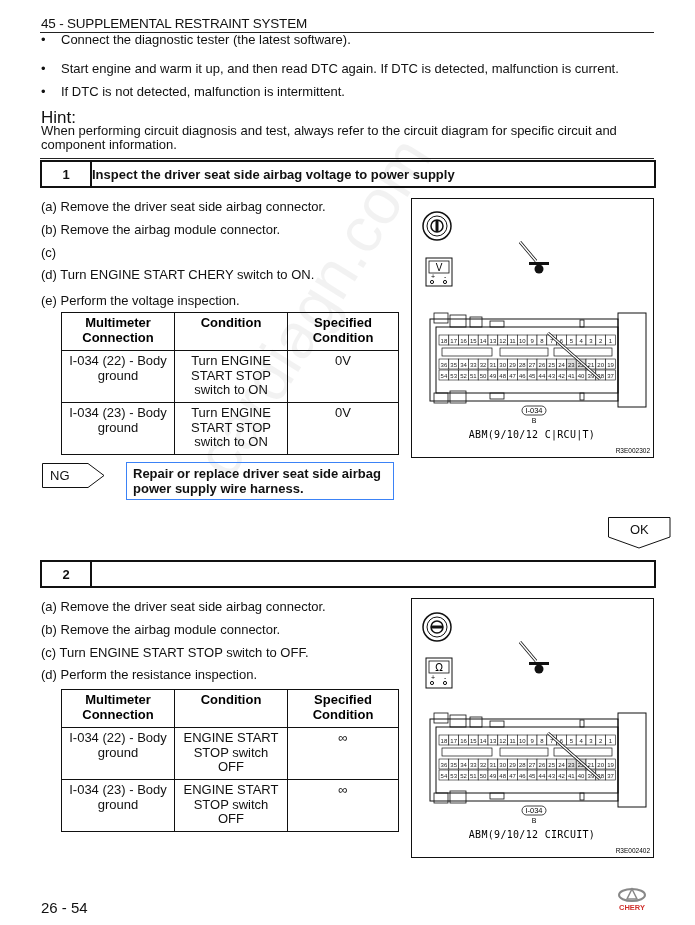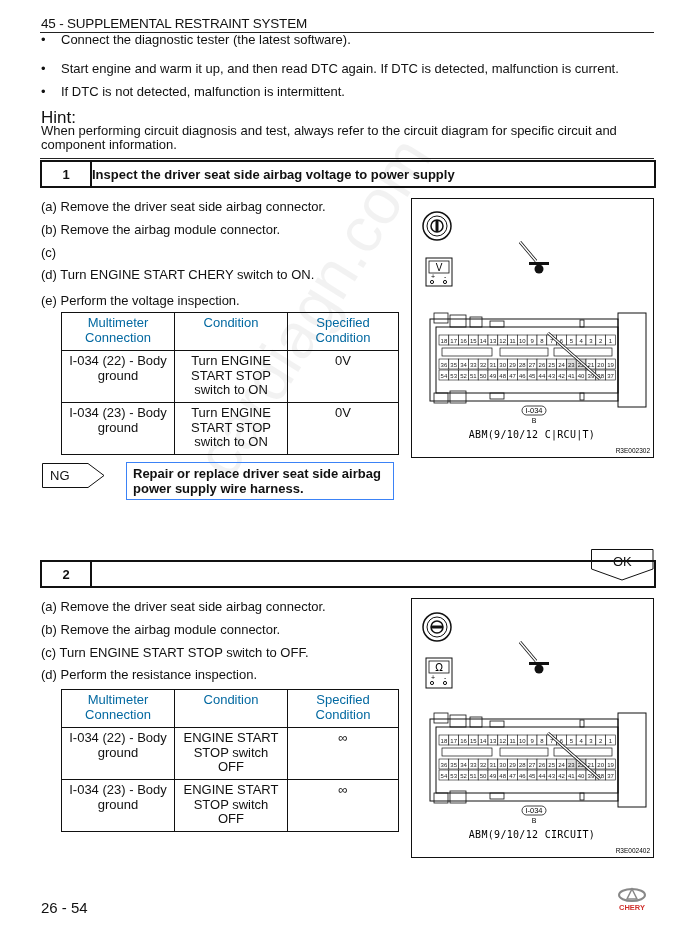--- a/index.html
+++ b/index.html
@@ -12,25 +12,25 @@
     .bullet .dot { display: inline-block; width: 20px; }
     .hint-label { left: 41px; top: 108px; font-size: 17px; }
     .hint-text { left: 41px; top: 124px; width: 600px; font-size: 13px; line-height: 14px; }
     .hint-rule { left: 40px; top: 158px; width: 614px; border-top: 1.5px solid #222; }
     .step-box { left: 40px; width: 612px; height: 24px; border: 2px solid #111; display: flex; font-weight: bold; font-size: 13px; }
     .step-num { width: 48px; border-right: 2px solid #111; display: flex; align-items: center; justify-content: center; }
     .step-title { display: flex; align-items: center; }
     .sub { left: 41px; font-size: 13px; }
     table.meter { position: absolute; border-collapse: collapse; font-size: 13px; }
     table.meter td, table.meter th { border: 1px solid #111; text-align: center; vertical-align: top; padding: 3px 4px 2px 4px; line-height: 14.5px; }
-    table.meter th { font-weight: normal; color: #0369a1; }
+    table.meter th { font-weight: bold; color: #000000; }
     .ng-tag { left: 42px; top: 463px; text-align: center; }
     .ng-label { position: absolute; left: 8px; top: 5px; font-size: 13px; }
     .ng-result { left: 126px; top: 462px; width: 268px; height: 38px; border: 1px solid #3b82f6; font-weight: bold; font-size: 13px; padding: 3px 0 0 6px; box-sizing: border-box; line-height: 15px; }
-    .ok-tag { left: 591px; top: 517px; margin-top: 32px; }
+    .ok-tag { left: 608px; top: 517px; }
     .ok-label { position: absolute; left: 22px; top: 5px; font-size: 13px; }
     .figure { border: 1px solid #111; background: #fff; }
     .fig-caption { font-family: "DejaVu Sans Mono", monospace; font-size: 10px; letter-spacing: 0.3px; }
     .fig-code { font-size: 6.5px; color: #333; }
     .page-num { left: 41px; top: 899px; font-size: 15px; }
     .watermark { left: 180px; top: 450px; font-size: 64px; color: rgba(0,0,0,0.05); transform: rotate(-58deg); transform-origin: left top; white-space: nowrap; }
   </style>
 </head>
 <body>
 

